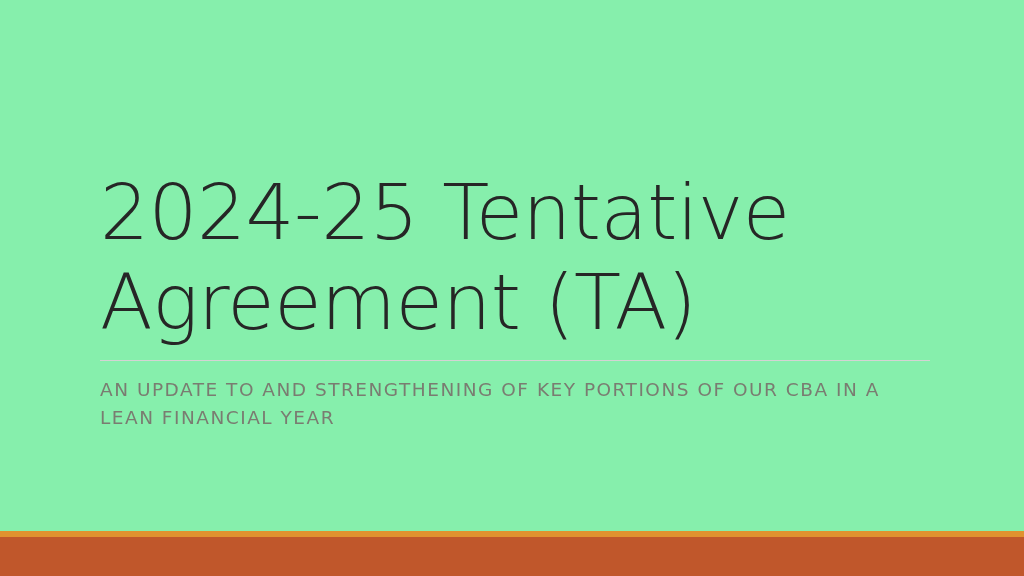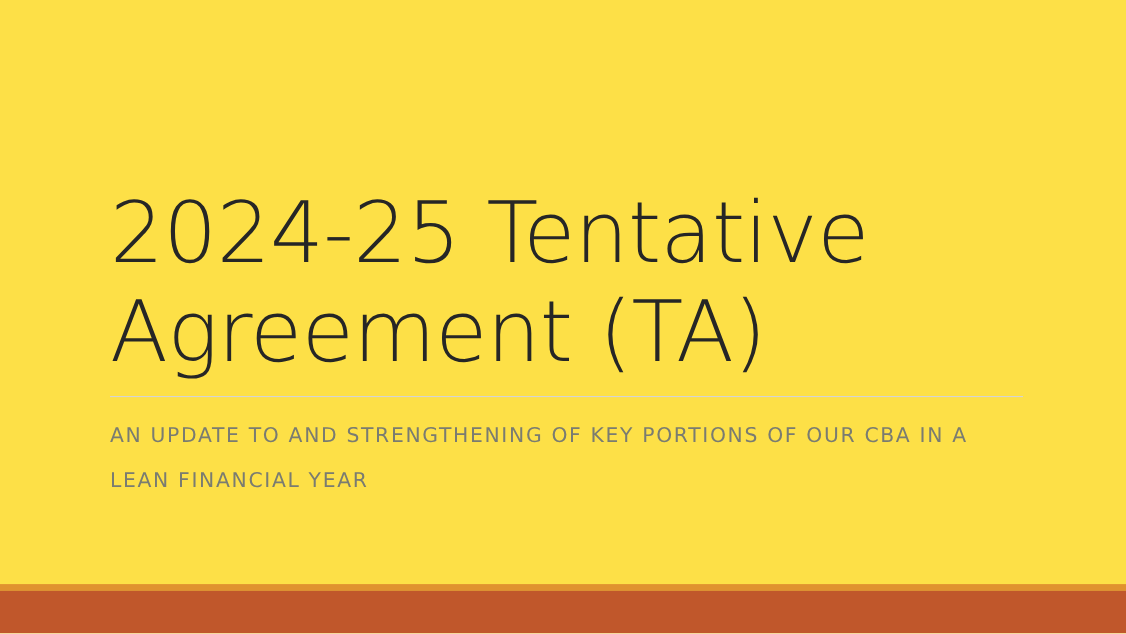--- a/index.html
+++ b/index.html
@@ -55,21 +55,21 @@
     left: 100px;
     top: 376px;
     width: 800px;
   }
 
   .slide-subtitle {
     margin: 0;
     font-family: "DejaVu Sans", "Liberation Sans", sans-serif;
     font-weight: 400;
     font-size: 18.5px;
-    line-height: 41px;
+    line-height: 28px;
     letter-spacing: 1.5px;
     color: #7a7c71;
     text-transform: uppercase;
   }
 
   
   .accent-bar {
     position: absolute;
     left: 0;
     bottom: 0;
@@ -88,21 +88,21 @@
     left: 0;
     bottom: 0;
     width: 100%;
     height: 39px;
     background: #c0572b;
   }
 </style>
 </head>
 <body>
 
-<div id="slide" style="background: #fde047;">
+<div id="slide" style="background: #86efac;">
 
   <div class="title-block">
     <h1 class="slide-title" style="color: rgb(38, 38, 38);">2024-25 Tentative Agreement (TA)</h1>
   </div>
 
   <div class="divider" style="background: rgb(212, 212, 212);"></div>
 
   <div class="subtitle-block">
     <p class="slide-subtitle" style="color: rgb(122, 124, 113);">An update to and strengthening of key portions of our CBA in a lean financial year</p>
   </div>

